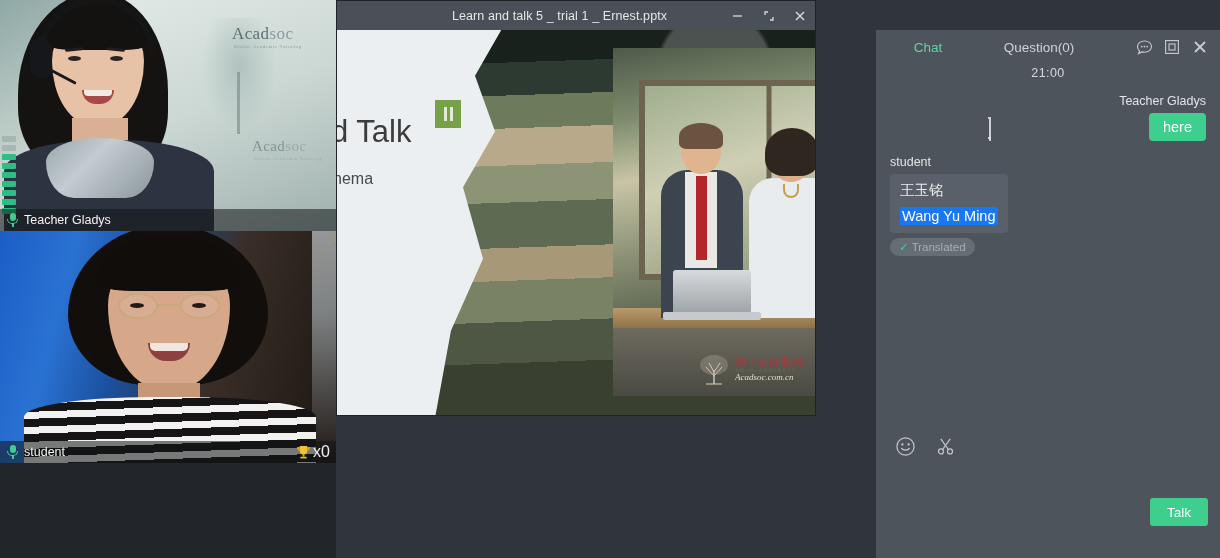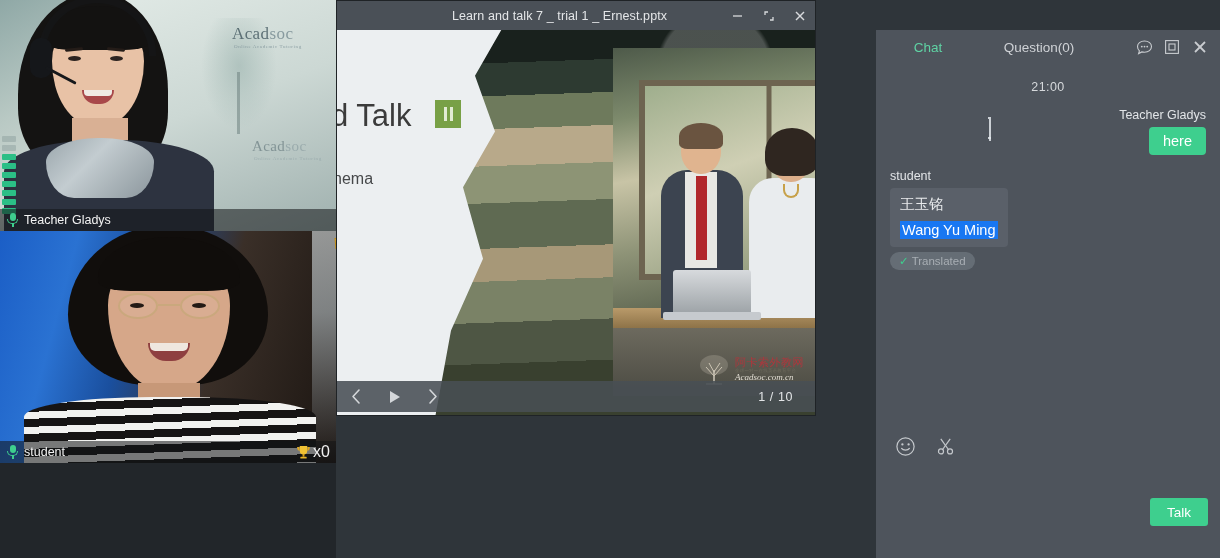--- a/index.html
+++ b/index.html
@@ -201,21 +201,21 @@
     width:31px; height:29px; display:flex; align-items:center; justify-content:center;
     color:#d8dadd; font-size:14px; cursor:default;
   }
 
   #slide-area{
     position:absolute; left:0; top:29px; width:478px; height:385px;
     background:#e9ecef; overflow:hidden;
   }
   #slide-white{ position:absolute; inset:0; background:#eceff1; }
   #slide-heading{
-    position:absolute; left:-6px; top:68px; font-size:31px; color:#3b3b3b;
+    position:absolute; left:-6px; top:84px; font-size:31px; color:#3b3b3b;
     font-family:"Liberation Sans", sans-serif; white-space:nowrap;
   }
   #slide-pause-badge{
     position:absolute; left:98px; top:70px; width:26px; height:28px;
     background:#78a046; display:flex; align-items:center; justify-content:center; gap:3px;
   }
   #slide-pause-badge i{ display:block; width:3px; height:14px; background:#e2ebd4; }
   #slide-sub{
     position:absolute; left:-4px; top:140px; font-size:16px; color:#46484a; white-space:nowrap;
   }
@@ -295,21 +295,21 @@
     position:absolute; left:876px; top:30px; width:344px; height:528px;
     background:#4e545c;
   }
   #chat-header{ position:absolute; left:0; top:0; width:100%; height:34px; display:flex; align-items:center; }
   #tab-chat{ width:104px; text-align:center; color:#5fd3a4; font-size:13.5px; cursor:default; }
   #tab-question{ width:118px; text-align:center; color:#cfd2d6; font-size:13.5px; cursor:default; }
   #chat-header-icons{ margin-left:auto; display:flex; align-items:center; gap:8px; padding-right:10px; }
   .hdr-icon{ width:20px; height:20px; display:flex; align-items:center; justify-content:center; color:#c9ccd0; cursor:default; }
 
   #chat-body{ position:absolute; left:0; top:34px; width:100%; height:352px; padding:0 14px; }
-  #chat-time{ text-align:center; color:#d6d9dc; font-size:12.5px; margin-top:16px; letter-spacing:.4px; }
+  #chat-time{ text-align:center; color:#d6d9dc; font-size:12.5px; margin-top:2px; letter-spacing:.4px; }
   #text-caret{
     position:absolute; left:112px; top:53px; width:3px; height:22px;
     border-top:2px solid rgba(226,230,234,.85); border-bottom:2px solid rgba(226,230,234,.85);
   }
   #text-caret::after{
     content:""; position:absolute; left:1px; top:0; width:1.5px; height:22px;
     background:rgba(226,230,234,.85);
   }
 
   .msg{ margin-top:14px; }
@@ -450,21 +450,21 @@
       </span>
     </div>
   </div>
 
   <div class="video-tile" id="empty-tile"></div>
 </div>
 
 <div id="ppt-window">
 
   <div id="ppt-titlebar">
-    <div id="ppt-title">Learn and talk 7 _ trial 1 _ Ernest.pptx</div>
+    <div id="ppt-title">Learn and talk 5 _ trial 1 _ Ernest.pptx</div>
     <div class="win-btn">
       <svg width="13" height="13" viewBox="0 0 13 13">
         <line x1="2" y1="7" x2="11" y2="7" stroke="currentColor" stroke-width="1.3"></line>
       </svg>
     </div>
     <div class="win-btn">
       <svg width="14" height="14" viewBox="0 0 14 14">
         <path d="M3 6 L3 3 L6 3" fill="none" stroke="currentColor" stroke-width="1.3"></path>
         <path d="M11 8 L11 11 L8 11" fill="none" stroke="currentColor" stroke-width="1.3"></path>
       </svg>
@@ -515,38 +515,20 @@
         <ellipse cx="17" cy="13" rx="14" ry="10" fill="rgba(220,212,195,.25)"></ellipse>
         <path d="M9 32 h16" stroke="#cfc7b4" stroke-width="1.2"></path>
       </svg>
       <div class="wm-text">
         <span id="wm-cn">阿卡索外教网</span>
         <span id="wm-cn-sub">全球一对一在线英语教育平台</span>
         <span id="wm-url">Acadsoc.com.cn</span>
       </div>
     </div>
 
-    <div id="ppt-controls">
-      <div class="ctrl-btn">
-        <svg width="15" height="17" viewBox="0 0 15 17">
-          <path d="M10 2 L4 8.5 L10 15" fill="none" stroke="currentColor" stroke-width="1.6" stroke-linecap="round" stroke-linejoin="round"></path>
-        </svg>
-      </div>
-      <div class="ctrl-btn">
-        <svg width="15" height="16" viewBox="0 0 15 16">
-          <path d="M3 2 L13 8 L3 14 Z" fill="currentColor"></path>
-        </svg>
-      </div>
-      <div class="ctrl-btn">
-        <svg width="15" height="17" viewBox="0 0 15 17">
-          <path d="M5 2 L11 8.5 L5 15" fill="none" stroke="currentColor" stroke-width="1.6" stroke-linecap="round" stroke-linejoin="round"></path>
-        </svg>
-      </div>
-      <div id="ppt-page">1 / 10</div>
-    </div>
   </div>
 </div>
 
 <div id="chat-gap"></div>
 <div id="bottom-gap"></div>
 
 <div id="chat-panel">
 
   <div id="chat-header">
     <div id="tab-chat">Chat</div>

